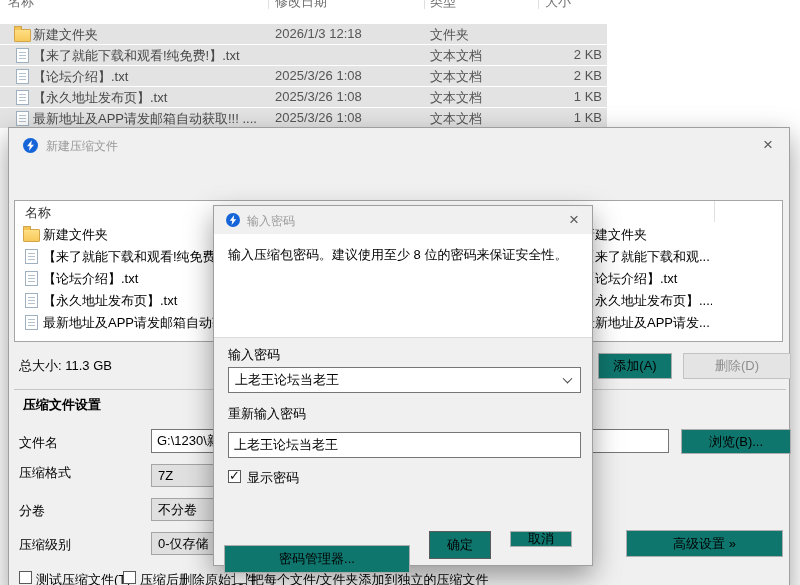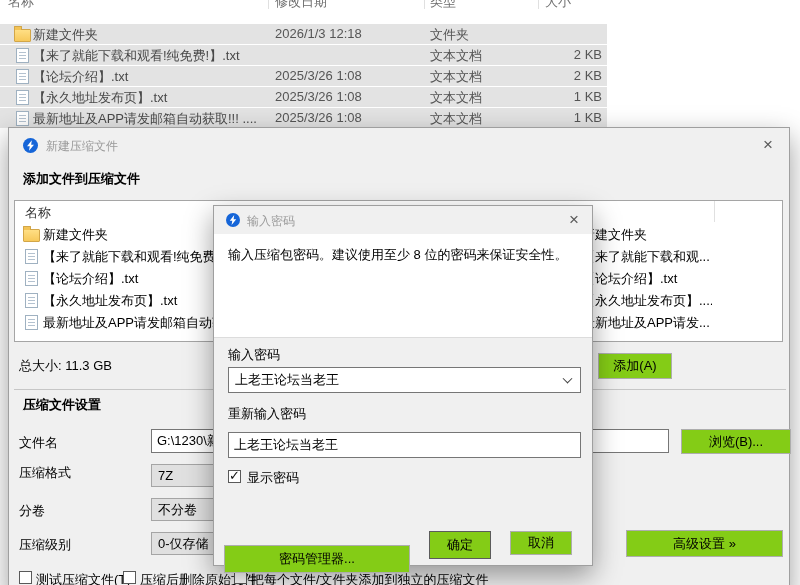--- a/index.html
+++ b/index.html
@@ -30,21 +30,21 @@
   .chev-icon{position:absolute;right:9px;top:50%;width:6px;height:6px;border-right:1.5px solid #404040;border-bottom:1.5px solid #404040;transform:translateY(-70%) rotate(45deg);}
   .close-glyph{font-size:17px;line-height:1;color:#5a5a5a;font-weight:400;}
 
   
   .dialog{position:absolute;background:#f0f0f0;border:1px solid #9f9f9f;box-shadow:0 10px 26px rgba(0,0,0,0.38);box-sizing:border-box;}
   .dlg-title{position:absolute;font-size:12px;color:#9a9a9a;white-space:nowrap;}
   .close-btn{position:absolute;display:flex;align-items:center;justify-content:center;cursor:default;}
   .bold-label{position:absolute;font-weight:bold;font-size:13px;color:#000;white-space:nowrap;}
   .txt{position:absolute;font-size:13px;white-space:nowrap;}
 
-  .btn{position:absolute;background:#84cc16;border:1px solid #adadad;font-size:13px;
+  .btn{position:absolute;background:#0f766e;border:1px solid #adadad;font-size:13px;
        display:flex;align-items:center;justify-content:center;box-sizing:border-box;white-space:nowrap;}
   .btn.default{border-color:#5b5b5b;}
   .btn.disabled{color:#8f8f8f;border-color:#c3c3c3;background:#e4e4e4;}
 
   .combo{position:absolute;background:#e0e0e0;border:1px solid #a5a5a5;box-sizing:border-box;
          display:flex;align-items:center;padding-left:6px;font-size:13px;white-space:nowrap;overflow:hidden;}
   .combo.white{background:#fff;border-color:#767676;}
 
   .tinput{position:absolute;background:#fff;border:1px solid #767676;box-sizing:border-box;
           font-family:inherit;font-size:13px;padding:0 5px;color:#000;}
@@ -111,21 +111,20 @@
 <div class="dialog" style="left:8px;top:127px;width:782px;height:470px;z-index:10">
   <svg class="abs" style="left:14px;top:10px" width="15" height="15" viewBox="0 0 16 16">
     <circle cx="8" cy="8" r="8" fill="#1565d8"></circle>
     <path d="M9.4 2.3 L4.3 8.9 L7.2 8.9 L6.4 13.7 L11.7 7.1 L8.7 7.1 Z" fill="#ffffff"></path>
   </svg>
   <span class="dlg-title" style="left:37px;top:10px">新建压缩文件</span>
   <div class="close-btn" style="right:6px;top:5px;width:30px;height:22px">
     <span class="close-glyph">×</span>
   </div>
 
-  <span class="bold-label" style="left:14px;top:42px">添加文件到压缩文件</span>
 
   <div class="listbox" style="left:5px;top:72px;width:769px;height:142px">
     <span class="txt" style="left:10px;top:3px;color:#333">名称</span>
     <span class="abs" style="left:699px;top:0;width:1px;height:21px;background:#e0e0e0"></span>
 
     <div class="list-row" style="top:22px">
       <span class="icon-folder" style="left:8px;top:6px"></span>
       <span class="n1">新建文件夹</span>
       <span class="n2">新建文件夹</span>
     </div>
@@ -146,20 +145,21 @@
     </div>
     <div class="list-row" style="top:110px">
       <span class="icon-txt" style="left:10px;top:4px"></span>
       <span class="n1">最新地址及APP请发邮箱自动获取!!! ....</span>
       <span class="n2">最新地址及APP请发...</span>
     </div>
   </div>
 
   <span class="txt" style="left:10px;top:229px">总大小: 11.3 GB</span>
   <div class="btn" style="left:589px;top:225px;width:74px;height:26px">添加(A)</div>
+  <div class="btn disabled" style="left:674px;top:225px;width:108px;height:26px">删除(D)</div>
 
   <div class="abs" style="left:5px;top:261px;width:772px;height:1px;background:#c6c6c6"></div>
   <span class="bold-label" style="left:14px;top:268px">压缩文件设置</span>
 
   <span class="txt" style="left:10px;top:306px">文件名</span>
   <input class="tinput" style="left: 142px; top: 301px; width: 518px; height: 24px;" value="G:\1230\新">
   <div class="btn" style="left:672px;top:301px;width:110px;height:25px">浏览(B)...</div>
 
   <span class="txt" style="left:10px;top:336px">压缩格式</span>
   <div class="combo" style="left:142px;top:336px;width:160px;height:23px">
@@ -212,14 +212,14 @@
   <span class="txt" style="left:14px;top:199px">重新输入密码</span>
   <input class="tinput" style="left: 14px; top: 226px; width: 353px; height: 26px;" value="上老王论坛当老王">
 
   <span class="cb" style="left:14px;top:264px">
     <span class="check">✓</span>
   </span>
   <span class="txt" style="left:33px;top:263px">显示密码</span>
 
   <div class="btn" style="left:10px;top:339px;width:186px;height:28px">密码管理器...</div>
   <div class="btn default" style="left:215px;top:325px;width:62px;height:28px">确定</div>
-  <div class="btn" style="left:296px;top:325px;width:62px;height:24px">取消</div>
+  <div class="btn" style="left:296px;top:325px;width:62px;height:16px">取消</div>
 </div>
 
 </body></html>

